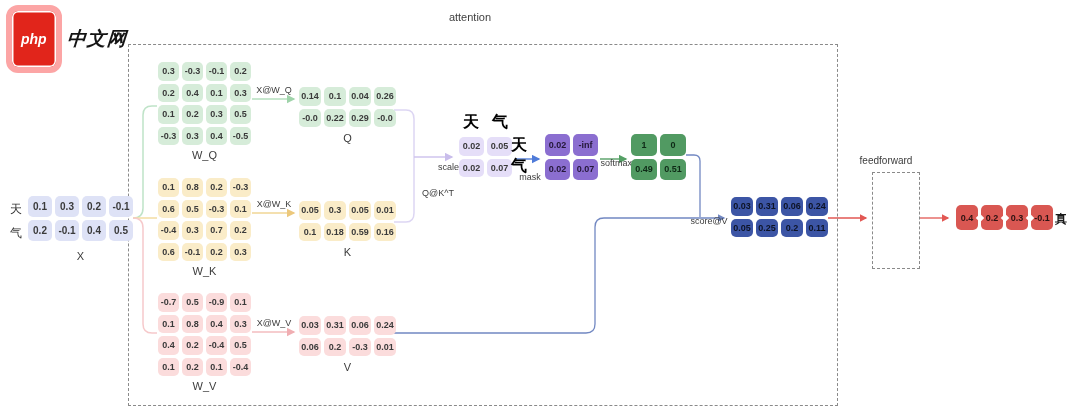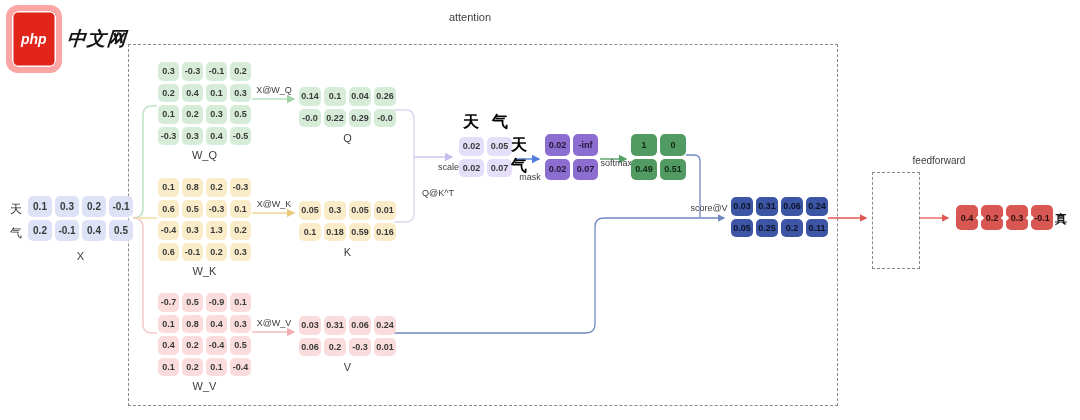--- a/index.html
+++ b/index.html
@@ -57,22 +57,22 @@
   .lbl-wv{left:158px;top:380px;width:93px;}
   .lbl-v{left:299px;top:361px;width:97px;}
   .arrow-label{position:absolute;font-size:9px;color:#3c3c3c;text-align:center;white-space:nowrap;}
   .al-wq{left:250px;top:85px;width:48px;}
   .al-wk{left:250px;top:199px;width:48px;}
   .al-wv{left:250px;top:318px;width:48px;}
   .al-qkt{left:417px;top:140px;width:42px;margin-top:48px;}
   .al-scale{left:417px;top:162px;width:42px;text-align:right;}
   .al-mask{left:516px;top:144px;width:28px;margin-top:28px;}
   .al-soft{left:594px;top:158px;width:38px;text-align:right;}
-  .al-scorev{left:686px;top:203px;width:46px;}
-  .al-ff{left:904px;top:155px;width:70px;font-size:10px;}
+  .al-scorev{left:686px;top:216px;width:46px;}
+  .al-ff{left:851px;top:155px;width:70px;font-size:10px;}
   .han{font-weight:bold;color:#000;}
   .scale-cols{left:459px;top:112px;width:53px;display:flex;justify-content:space-between;padding:0 4px;
     box-sizing:border-box;font-size:16px;}
   .scale-rows{left:511px;top:135px;display:flex;flex-direction:column;font-size:16px;}
   .scale-rows span{height:21px;display:flex;align-items:center;}
   .x-rows{left:10px;top:197px;display:flex;flex-direction:column;font-size:12px;color:#333;}
   .x-rows span{height:24px;display:flex;align-items:center;}
   .lbl-true{left:1055px;top:211px;font-size:12px;font-weight:bold;color:#1a1a1a;}
 </style>
 </head>
@@ -185,21 +185,21 @@
       <div class="cell">0.1</div>
       <div class="cell">0.8</div>
       <div class="cell">0.2</div>
       <div class="cell">-0.3</div>
       <div class="cell">0.6</div>
       <div class="cell">0.5</div>
       <div class="cell">-0.3</div>
       <div class="cell">0.1</div>
       <div class="cell">-0.4</div>
       <div class="cell">0.3</div>
-      <div class="cell">1.3</div>
+      <div class="cell">0.7</div>
       <div class="cell">0.2</div>
       <div class="cell">0.6</div>
       <div class="cell">-0.1</div>
       <div class="cell">0.2</div>
       <div class="cell">0.3</div>
     </div>
   <div class="mx-label lbl-wk">W_K</div>
   <div class="arrow-label al-wk">X@W_K</div>
   <div class="matrix m-k m-cols-4 m-rows-last-4">
       <div class="cell">0.05</div>

